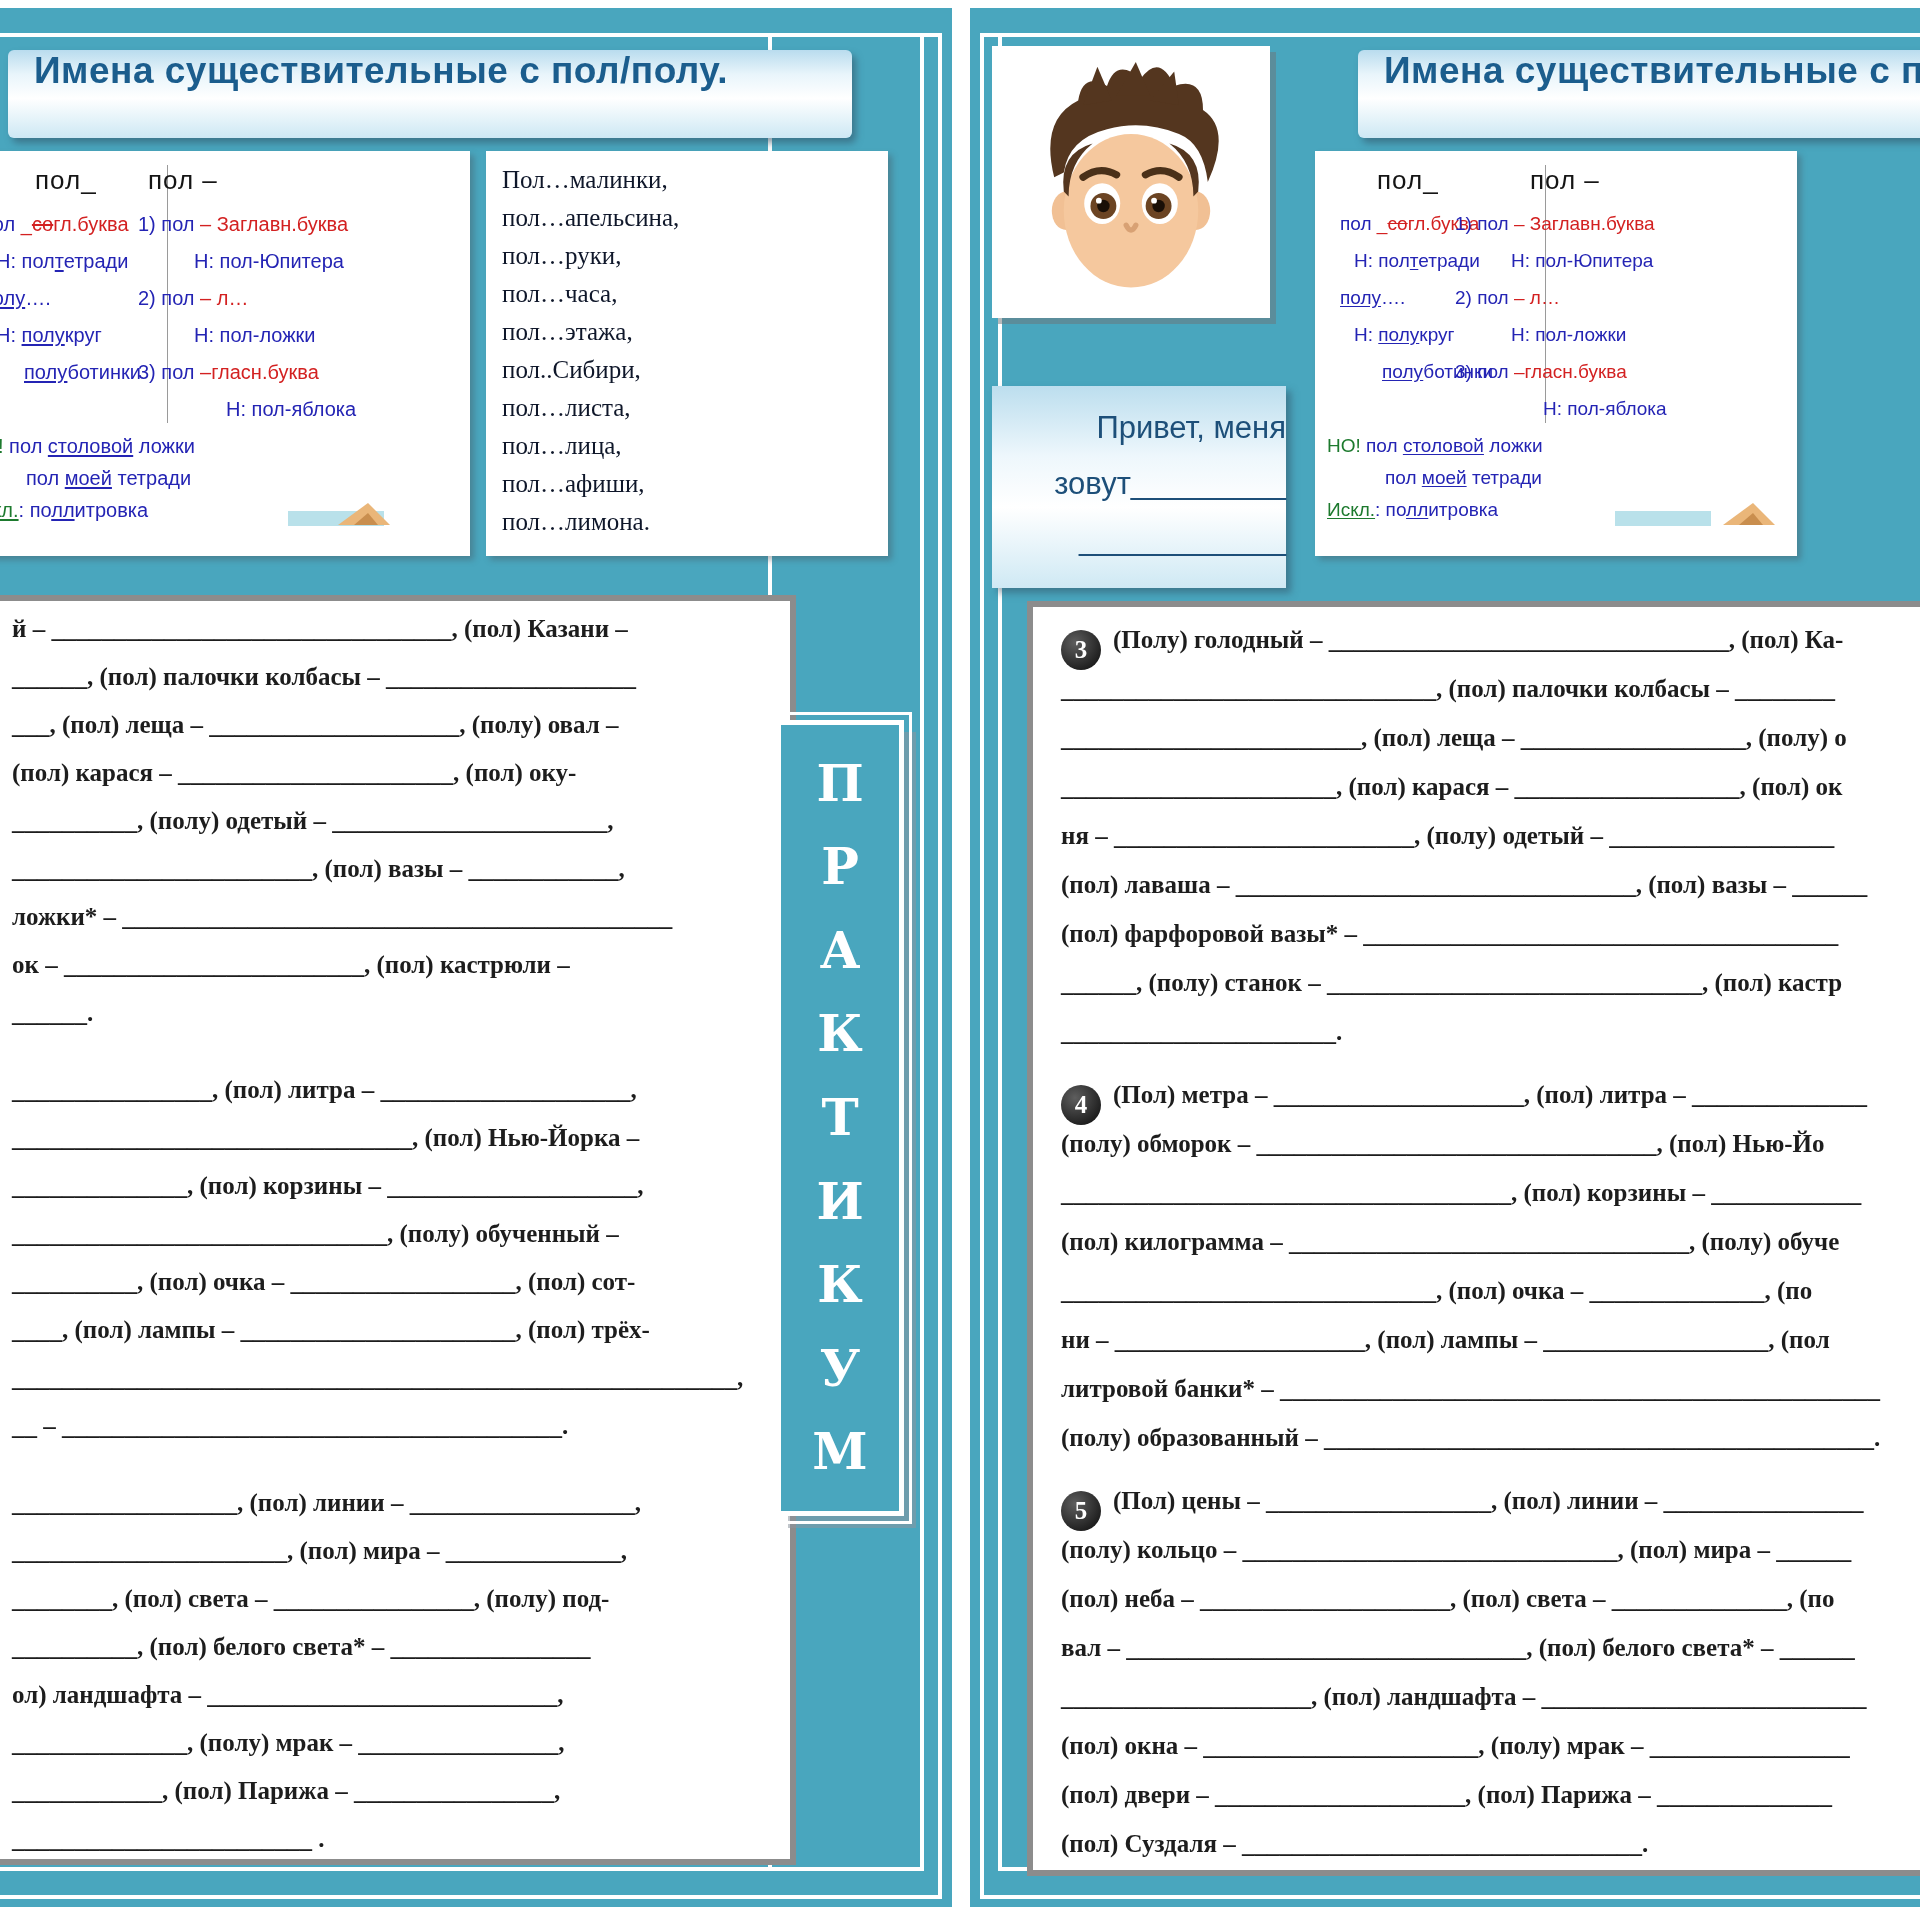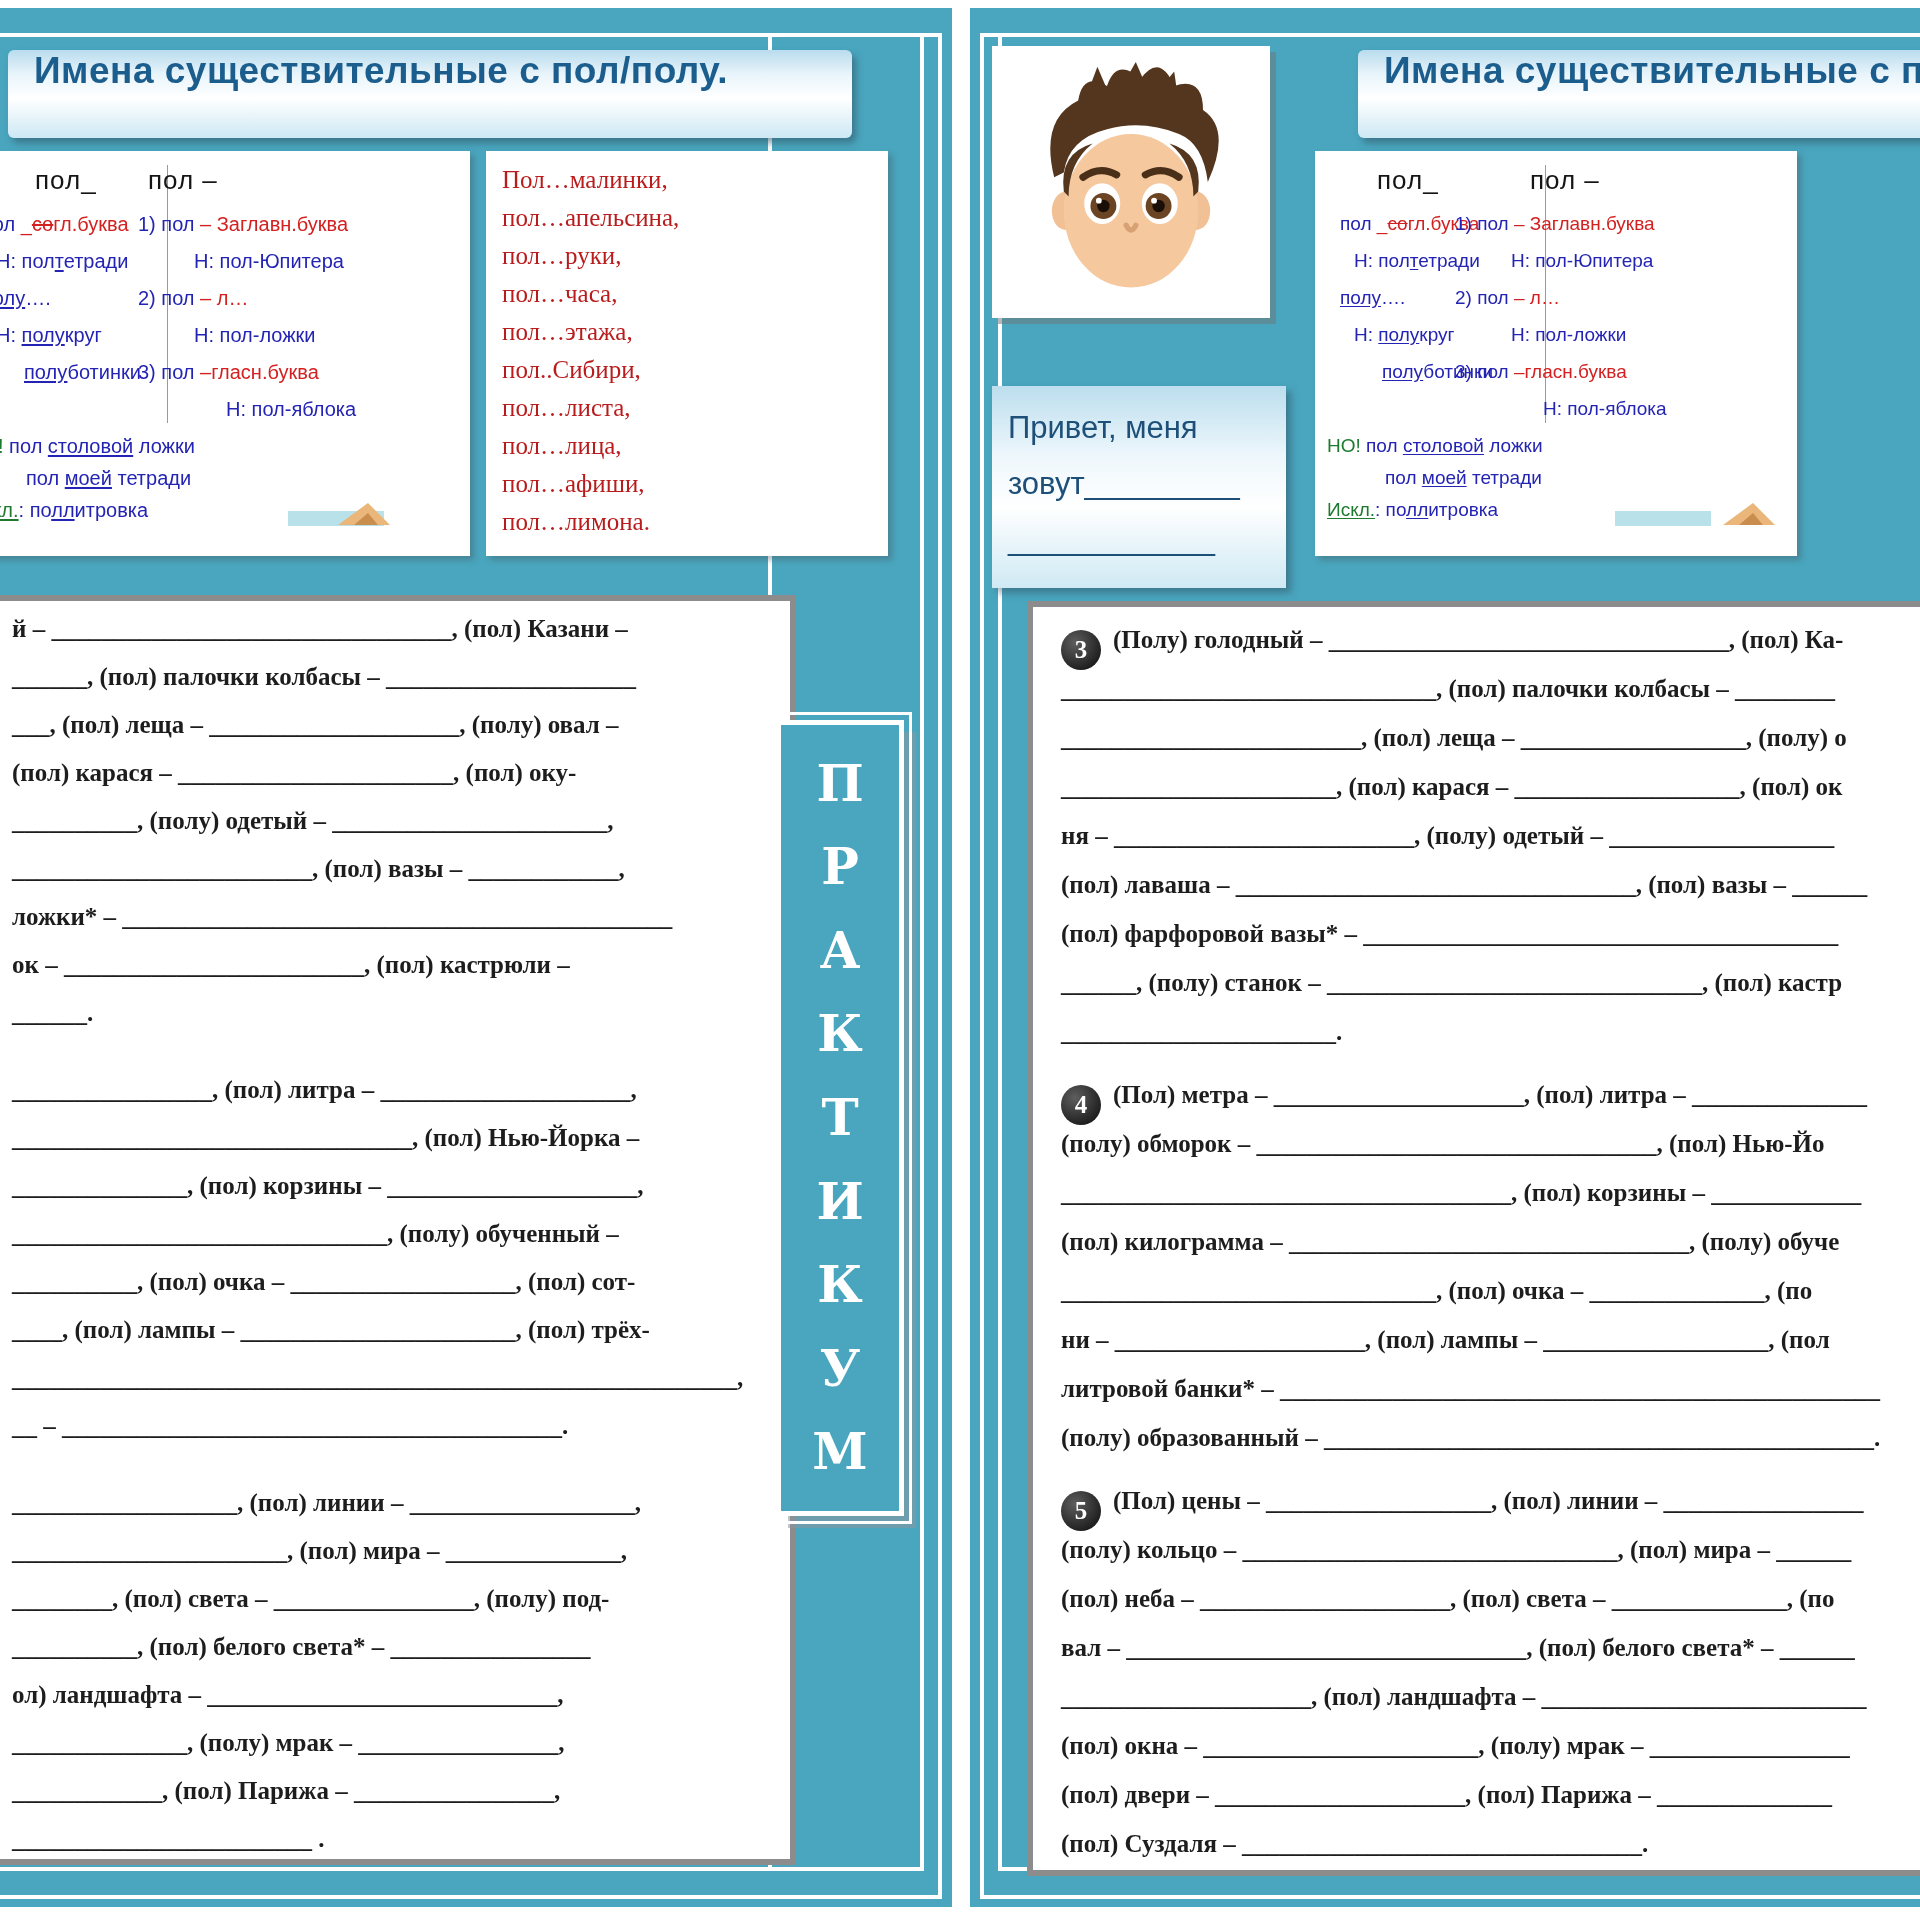--- a/index.html
+++ b/index.html
@@ -59,21 +59,21 @@
   .sand-icon{position:absolute;width:0;height:0;top:352px;
     border-left:30px solid transparent;border-right:22px solid transparent;border-bottom:22px solid #eab679;}
   .rules-left-inst .sand-icon{left:398px;}
   .rules-right-inst .sand-icon{left:408px;}
   .sand-icon:after{content:"";position:absolute;left:-14px;top:10px;width:0;height:0;
     border-left:14px solid transparent;border-right:10px solid transparent;border-bottom:12px solid #c98e4e;}
 
   
   .list-box{position:absolute;left:486px;top:143px;width:402px;height:405px;background:#ffffff;z-index:3;
     box-shadow:4px 4px 6px rgba(70,80,90,.4);padding:0;}
-  .list-line{font-family:"Liberation Serif",serif;font-size:25px;color:#b91c1c;
+  .list-line{font-family:"Liberation Serif",serif;font-size:25px;color:#0f172a;
     height:38px;line-height:38px;padding-left:16px;white-space:nowrap;}
   .list-box .inner{padding-top:10px;}
 
   
   .ex-box{position:absolute;background:#ffffff;border:6px solid #8c8c8c;z-index:3;overflow:hidden;}
   .ex-box-left{left:-40px;top:587px;width:778px;height:1254px;padding:4px 0 0 46px;}
   .ex-box-right{left:57px;top:593px;width:1000px;height:1255px;padding:8px 0 0 28px;}
   .ex-line{font-family:"Liberation Serif",serif;font-weight:bold;color:#1d1d1d;white-space:nowrap;}
   .ex-box-left .ex-line{font-size:25px;height:48px;line-height:48px;}
   .ex-box-right .ex-line{font-size:25px;height:49px;line-height:49px;}
@@ -89,21 +89,21 @@
     background:#49a6be;border:5px solid #ffffff;outline:3px solid #ffffff;outline-offset:5px;
     box-shadow:12px 12px 0 rgba(140,150,158,.55);
     display:flex;flex-direction:column;justify-content:space-evenly;align-items:center;}
   .banner-letter{font-family:"DejaVu Serif",serif;font-weight:bold;font-size:50px;color:#ffffff;line-height:1;}
 
   
   .avatar-box{position:absolute;left:22px;top:38px;width:278px;height:272px;background:#ffffff;z-index:3;
     box-shadow:6px 6px 0 rgba(110,115,120,.5);display:flex;align-items:center;justify-content:center;}
   .greet-box{position:absolute;left:22px;top:378px;width:278px;height:188px;z-index:3;
     background:linear-gradient(180deg,#bcdeee 0%,#eef7fc 35%,#ffffff 60%,#cfe9f4 100%);
-    box-shadow:5px 5px 7px rgba(50,80,100,.5);padding:14px 0 0 16px;}
+    box-shadow:5px 5px 7px rgba(50,80,100,.5);padding:14px 0 0 16px;text-align:right;}
   .greet-line{font-size:31px;color:#1d4f79;height:56px;line-height:56px;white-space:nowrap;}
 </style>
 </head>
 <body>
 
 <div class="page page-left">
   <div class="frame fL1"></div>
   <div class="frame fL2"></div>
   <div class="vline-inner"></div>
 

